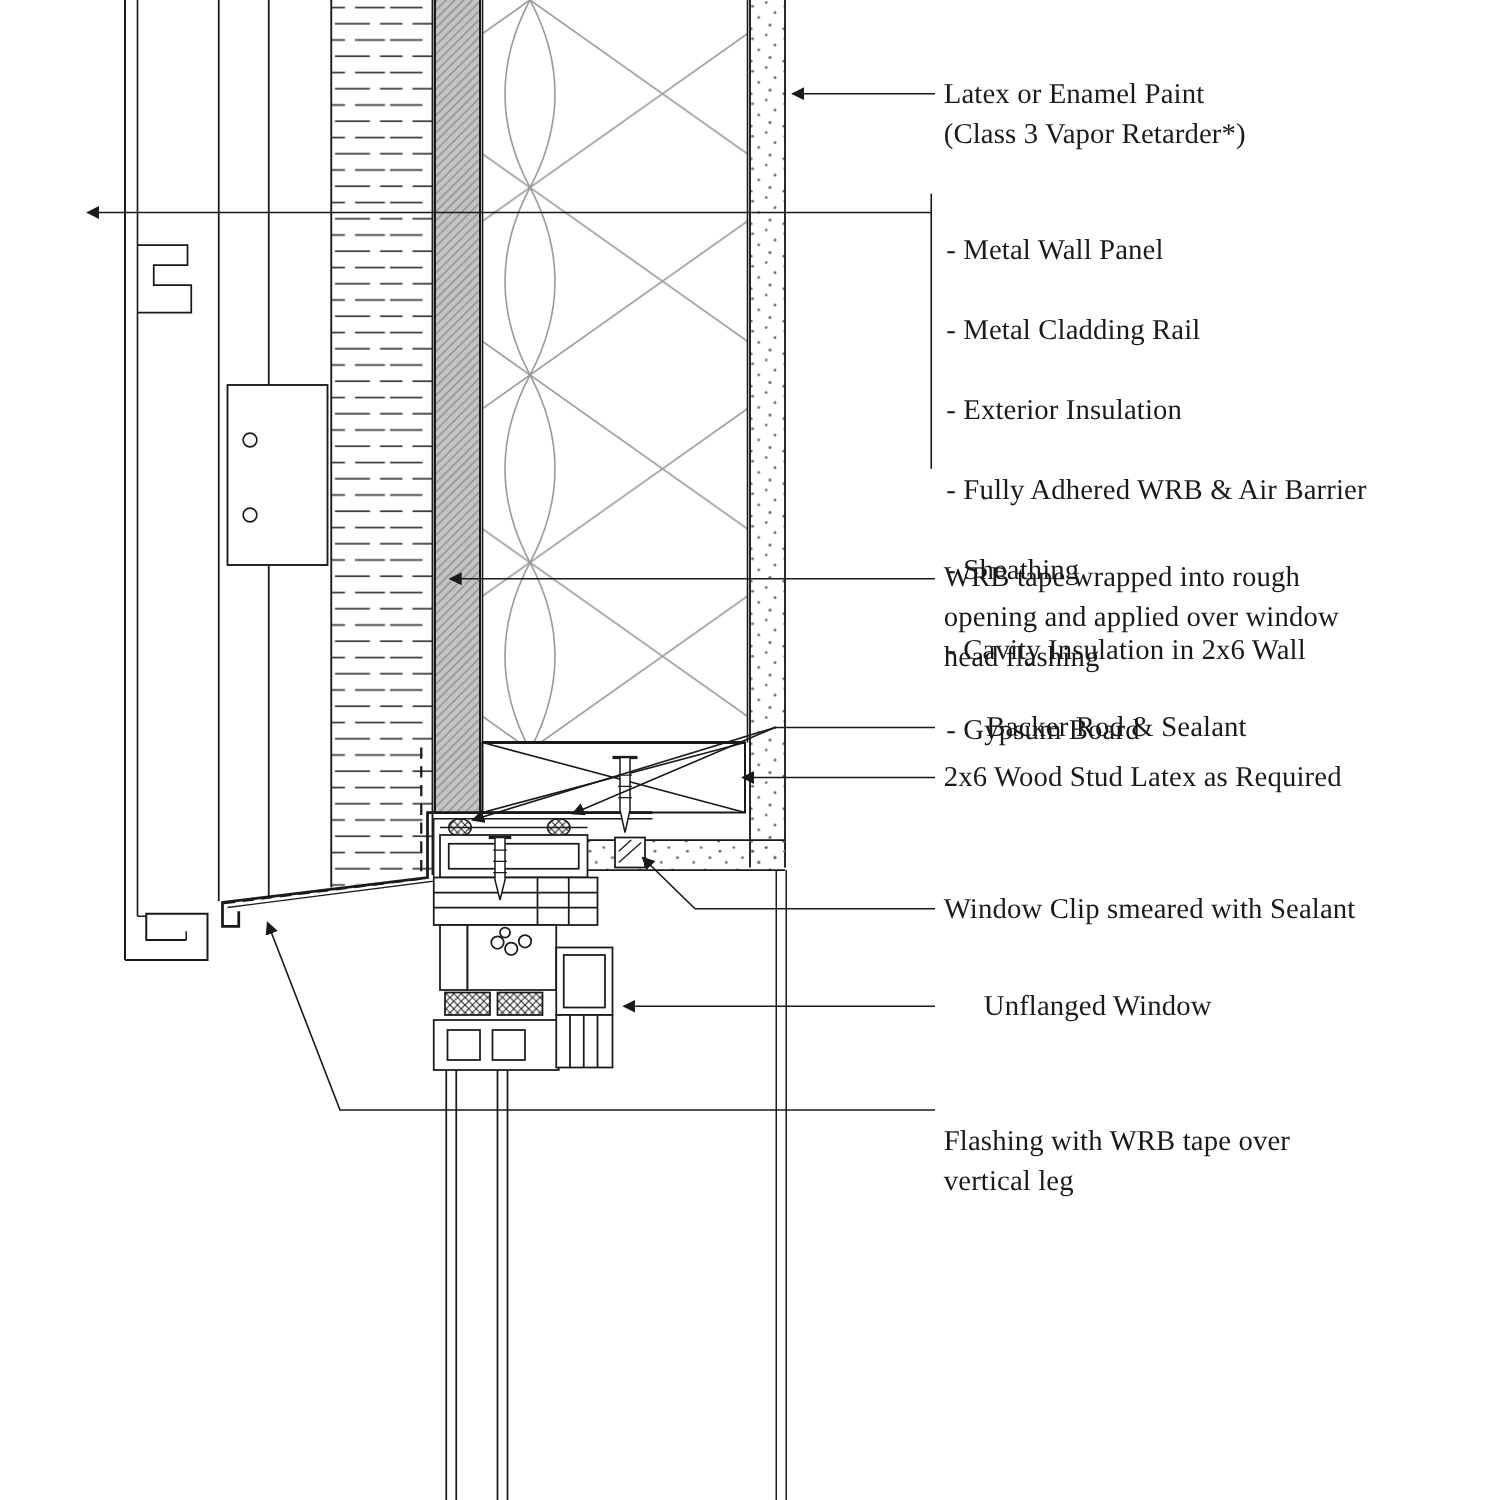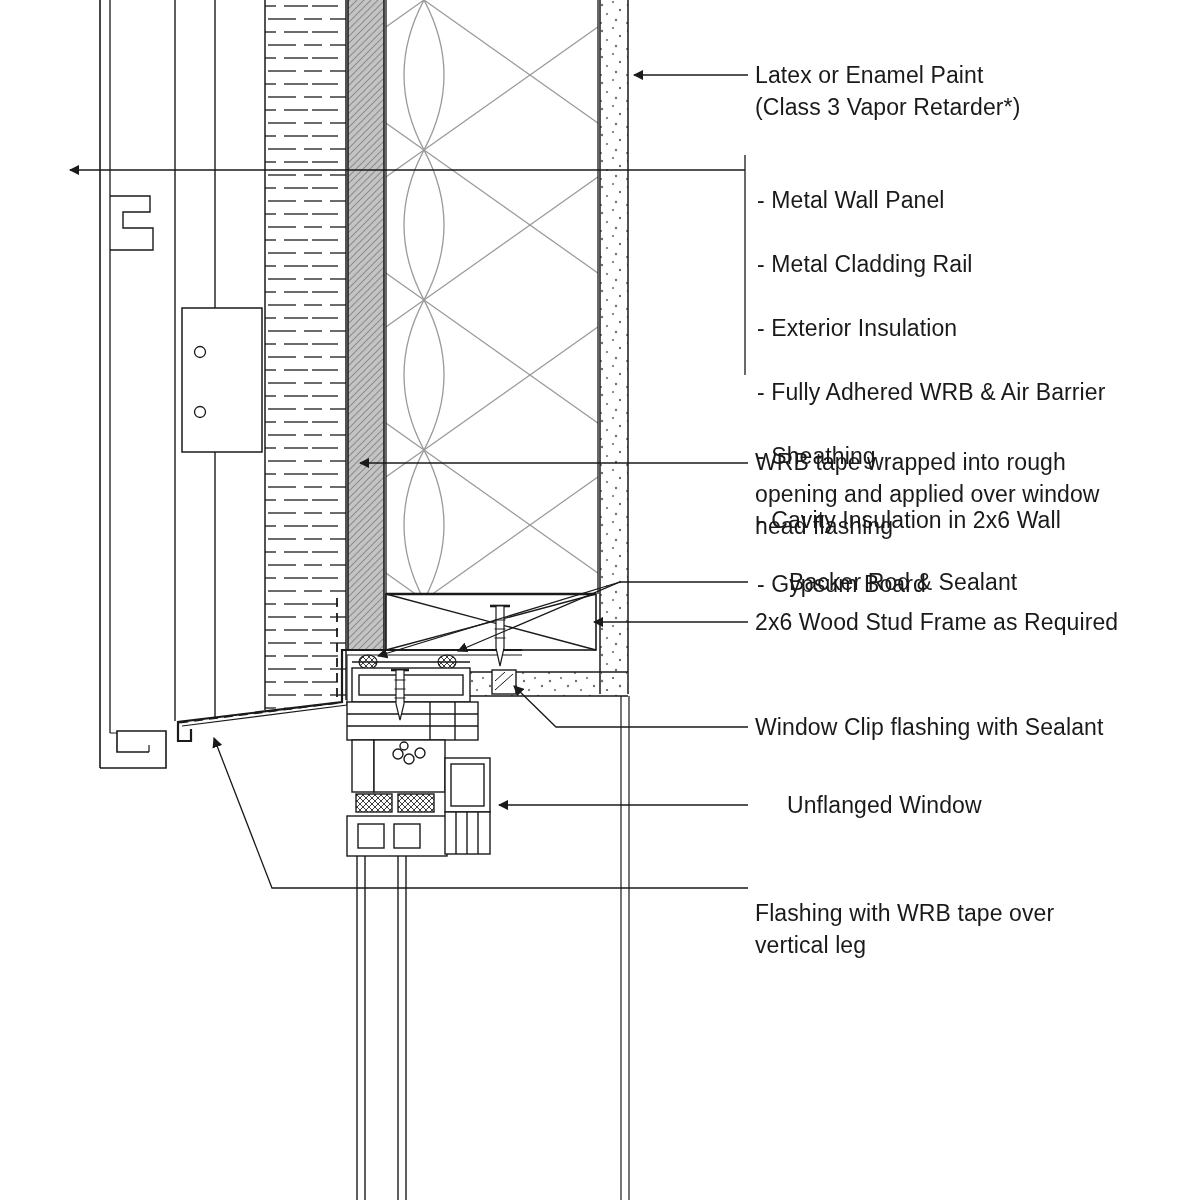--- a/index.html
+++ b/index.html
@@ -1,18 +1,18 @@
 <!DOCTYPE html>
 <html style="--line: #1a1a1a; --text: #1a1a1a; --hatch: #9a9a9a; --wrb_fill: #c4c4c4; --background: #ffffff;"><head>
 <meta charset="utf-8">
 <style>
   html,body { margin:0; padding:0; background:#ffffff; }
   .page {
     position:relative; width:1190px; height:1200px; background:var(--background,#ffffff);
-    font-family:Liberation Sans, sans-serif; overflow:hidden;
+    font-family:Liberation Serif, serif; overflow:hidden;
   }
   .drawing-svg { position:absolute; left:0; top:0; }
   .label {
     position:absolute; font-size:23px; line-height:32px; color:var(--text,#1a1a1a);
     white-space:pre-line; width:445px; letter-spacing:0.1px;
   }
   .assembly-item { font-size:23px; line-height:32px; color:var(--text,#1a1a1a); }
 </style>
 </head>
 <body>
@@ -185,22 +185,22 @@
     <div class="assembly-item">- Cavity Insulation in 2x6 Wall</div>
     <div class="assembly-item">- Gypsum Board</div>
   </div>
 
   <div class="label" style="left:755px; top:446px;">WRB tape wrapped into rough
 opening and applied over window
 head flashing</div>
 
   <div class="label" style="left:789px; top:566px;">Backer Rod &amp; Sealant</div>
 
-  <div class="label" style="left:755px; top:606px;">2x6 Wood Stud Frame as Required</div>
-
-  <div class="label" style="left:755px; top:711px;">Window Clip flashing with Sealant</div>
+  <div class="label" style="left:755px; top:606px;">2x6 Wood Stud Latex as Required</div>
+
+  <div class="label" style="left:755px; top:711px;">Window Clip smeared with Sealant</div>
 
   <div class="label" style="left:755px; top:789px;margin-left:32px;">Unflanged Window</div>
 
   <div class="label" style="left:755px; top:869px;margin-top:28px;">Flashing with WRB tape over
 vertical leg</div>
 
 </div>
 
 </body></html>

